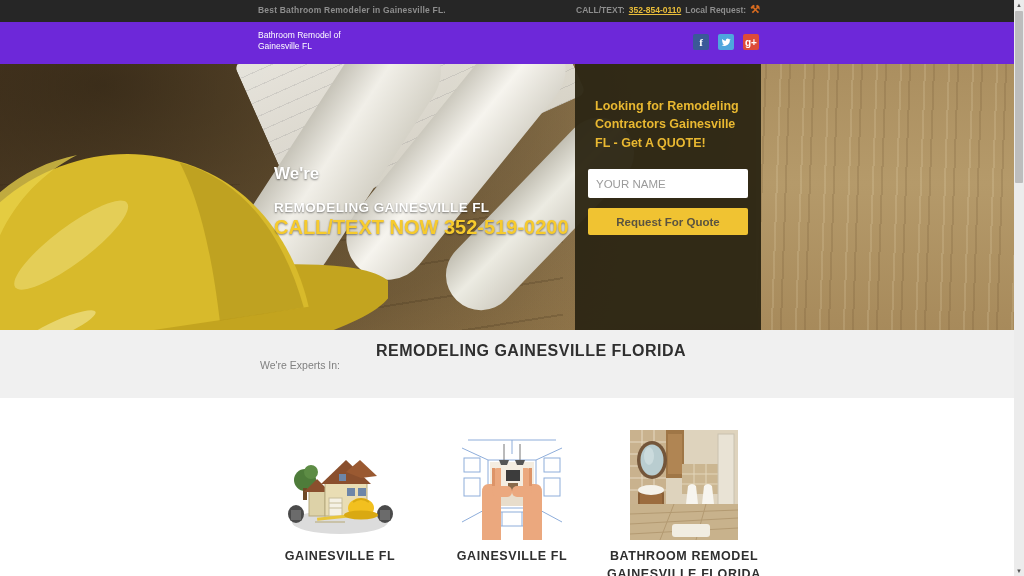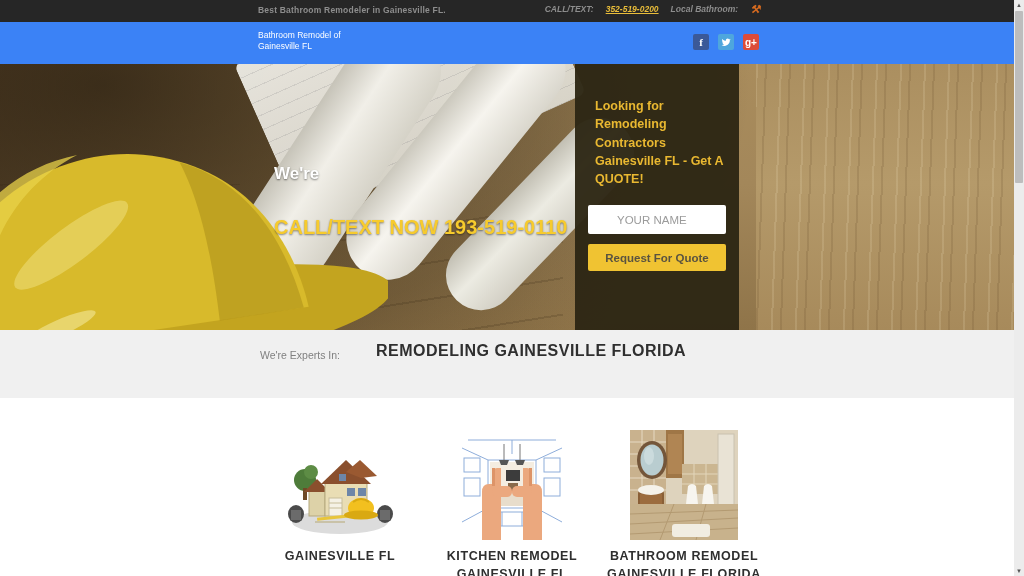--- a/index.html
+++ b/index.html
@@ -13,28 +13,28 @@
   .container { width: 512px; margin: 0 auto; position: relative; height: 100%; }
 
   
   .topbar { height: 22px; background: #262626; }
   .topbar-left {
     position: absolute; left: 2px; top: 5px;
     font-size: 8.5px; font-weight: 600; letter-spacing: .2px; color: #8d8d8d;
   }
   .topbar-right {
     position: absolute; right: 8px; top: 4px;
-    display: flex; align-items: flex-start; gap: 12px;
-    font-size: 8.5px; font-weight: 600; color: #8d8d8d; font-style: italic;
+    display: flex; align-items: flex-end; gap: 4px;
+    font-size: 8.5px; font-weight: 600; color: #8d8d8d;
   }
   .phone-link { color: #e9bd3a; text-decoration: underline; font-weight: 700; cursor: pointer; }
   .local-services-icon { color: #d86b1f; font-size: 11px; line-height: 11px; }
 
   
-  .header { height: 42px; background: #3b82f6; }
+  .header { height: 42px; background: #6d28d9; }
   .logo {
     position: absolute; left: 2px; top: 8px;
     font-size: 8.5px; line-height: 1.3; color: #ffffff;
   }
   .social { position: absolute; right: 9px; top: 12px; display: flex; gap: 9px; }
   .social-btn {
     width: 16px; height: 16px; border-radius: 2px;
     display: flex; align-items: center; justify-content: center;
     color: #fff; font-weight: 700; font-size: 11px; cursor: pointer;
   }
@@ -90,45 +90,45 @@
     transform: rotate(44deg);
   }
   .hero-text { position: absolute; z-index: 2; left: 18px; }
   .hero-intro { top: 100px; font-size: 17px; font-weight: 700; color: #fff; text-shadow: 0 1px 2px rgba(0,0,0,.5); }
   .hero-line1 { top: 136px; font-size: 13.5px; font-weight: 700; letter-spacing: .4px; color: #fff; text-shadow: 0 1px 2px rgba(0,0,0,.5); }
   .hero-line2 { top: 152px; font-size: 20px; font-weight: 700; color: #f7cb2d; text-shadow: 0 1px 2px rgba(0,0,0,.45); }
 
   
   .quote-panel {
     position: absolute; z-index: 3; left: 319px; top: 0;
-    width: 164px; height: 100%;
+    width: 186px; height: 100%;
     background: rgba(45,38,20,.96);
     padding: 33px 13px 0 13px;
   }
   .quote-heading {
     color: #e9b831; font-size: 12.5px; font-weight: 700; line-height: 1.46;
     padding-left: 7px; margin-bottom: 17px; min-height: 55px;
   }
   .quote-input {
     display: block; width: 100%; height: 29px; margin-bottom: 10px;
     border: none; border-radius: 2px; background: #fff;
-    padding: 0 29px; font-size: 11.5px; color: #555;
+    padding: 0 8px; font-size: 11.5px; color: #555;
     font-family: "Liberation Sans", sans-serif;
   }
   .quote-input::placeholder { color: #9b9b9b; }
   .quote-submit {
     display: block; width: 100%; height: 27px;
     border: none; border-radius: 2px; background: #f0c332;
     font-size: 11.5px; font-weight: 700; color: #5a5340; cursor: pointer;
     font-family: "Liberation Sans", sans-serif;
   }
 
   
   .experts { height: 68px; background: #f0f0f0; }
-  .experts-label { position: absolute; left: 4px; top: 19px; font-size: 10.5px; color: #808080; }
+  .experts-label { position: absolute; left: 4px; top: 29px; font-size: 10.5px; color: #808080; }
   .experts-heading {
     position: absolute; left: 120px; top: 12px;
     font-size: 16px; font-weight: 700; letter-spacing: .5px; color: #2f2f2f;
   }
 
   
   .services { background: #fff; padding-top: 32px; }
   .cards { display: flex; justify-content: center; gap: 12px; }
   .card { width: 160px; text-align: center; cursor: pointer; }
   .card-img { display: flex; justify-content: center; align-items: flex-start; height: 110px; }
@@ -156,22 +156,22 @@
   }
 </style>
 </head>
 <body>
 
 <div class="topbar">
   <div class="container">
     <div class="topbar-left">Best Bathroom Remodeler in Gainesville FL.</div>
     <div class="topbar-right">
       <span>CALL/TEXT:</span>
-      <a class="phone-link">352-519-0200</a>
-      <span>Local Bathroom:</span>
+      <a class="phone-link">352-854-0110</a>
+      <span>Local Request:</span>
       <span class="local-services-icon">⚒</span>
     </div>
   </div>
 </div>
 
 <div class="header">
   <div class="container">
     <div class="logo">
       <div>Bathroom Remodel of</div>
       <div>Gainesville FL</div>
@@ -207,21 +207,22 @@
       <path d="M -30 215 C -20 75, 110 18, 205 42 C 305 68, 340 150, 345 218 Z" fill="#d8ba2b"></path>
       <path d="M -30 215 C -22 95, 60 35, 140 32 C 70 55, 20 120, 15 215 Z" fill="#e8d24a" opacity=".75"></path>
       <path d="M 240 55 C 305 85, 332 150, 340 218 L 255 218 C 258 140, 252 90, 240 55 Z" fill="#b2951c" opacity=".65"></path>
       <ellipse cx="120" cy="120" rx="70" ry="18" fill="#f3e68e" opacity=".45" transform="rotate(-28 120 120)"></ellipse>
       <ellipse cx="95" cy="200" rx="40" ry="8" fill="#f7efad" opacity=".5" transform="rotate(-15 95 200)"></ellipse>
     </g>
   </svg>
 
   <div class="container">
     <div class="hero-text hero-intro">We're</div>
-    <div class="hero-text hero-line2">CALL/TEXT NOW 193-519-0110</div>
+    <div class="hero-text hero-line1">REMODELING GAINESVILLE FL</div>
+    <div class="hero-text hero-line2">CALL/TEXT NOW 352-519-0200</div>
 
     <div class="quote-panel">
       <div class="quote-heading">Looking for Remodeling Contractors Gainesville FL - Get A QUOTE!</div>
       <input class="quote-input" type="text" placeholder="YOUR NAME" style="">
       <button class="quote-submit">Request For Quote</button>
     </div>
   </div>
 </div>
 
 <div class="experts">
@@ -301,21 +302,20 @@
             <path d="M 84 110 L 84 62 Q 84 54 77 54 L 74 54 L 74 44 Q 74 38 69 38 L 65 38 L 65 110 Z"></path>
             <rect x="54" y="56" width="20" height="11" rx="5"></rect>
           </g>
           <g fill="#dd9468">
             <rect x="34" y="38" width="3" height="18"></rect>
             <rect x="71" y="38" width="3" height="18"></rect>
           </g>
         </svg>
       </div>
       <div class="card-title">
-        <div>KITCHEN REMODEL</div>
         <div>GAINESVILLE FL</div>
       </div>
     </div>
 
     <div class="card bathroom">
       <div class="card-img">
         <svg width="108" height="110" viewBox="0 0 108 110">
           <rect width="108" height="110" fill="#ded3bd"></rect>
           <rect x="0" y="0" width="36" height="78" fill="#c9b28e"></rect>
           <g stroke="#e6d9c2" stroke-width="1">

